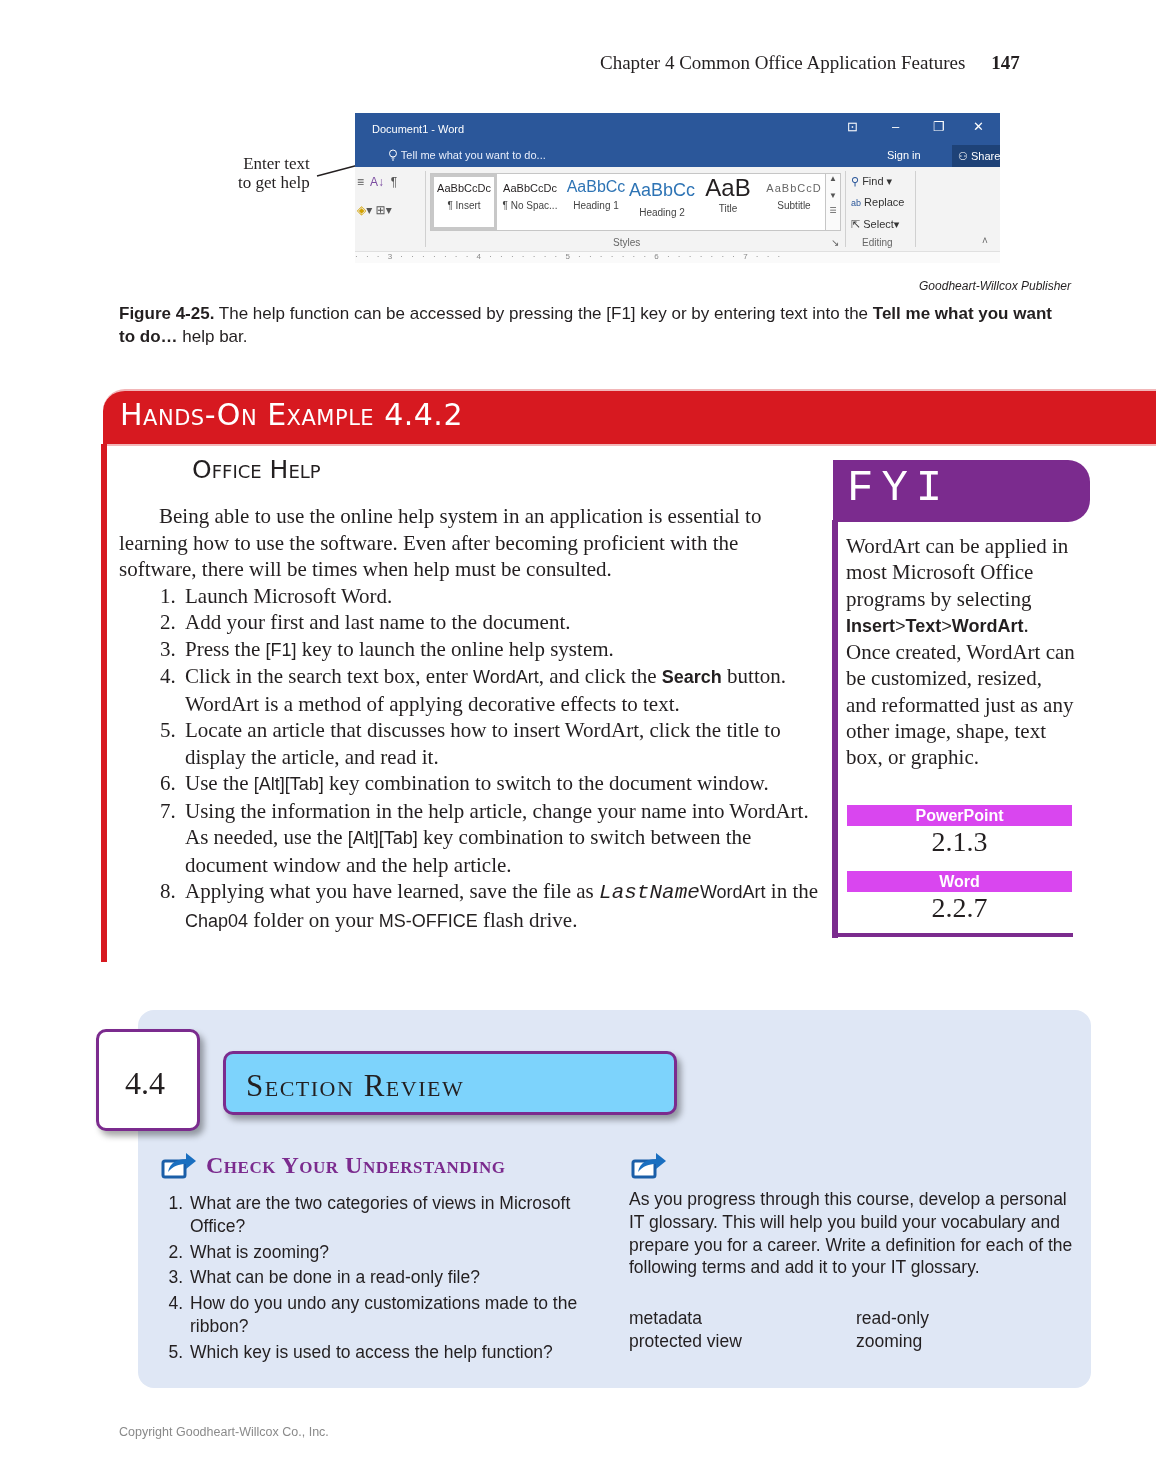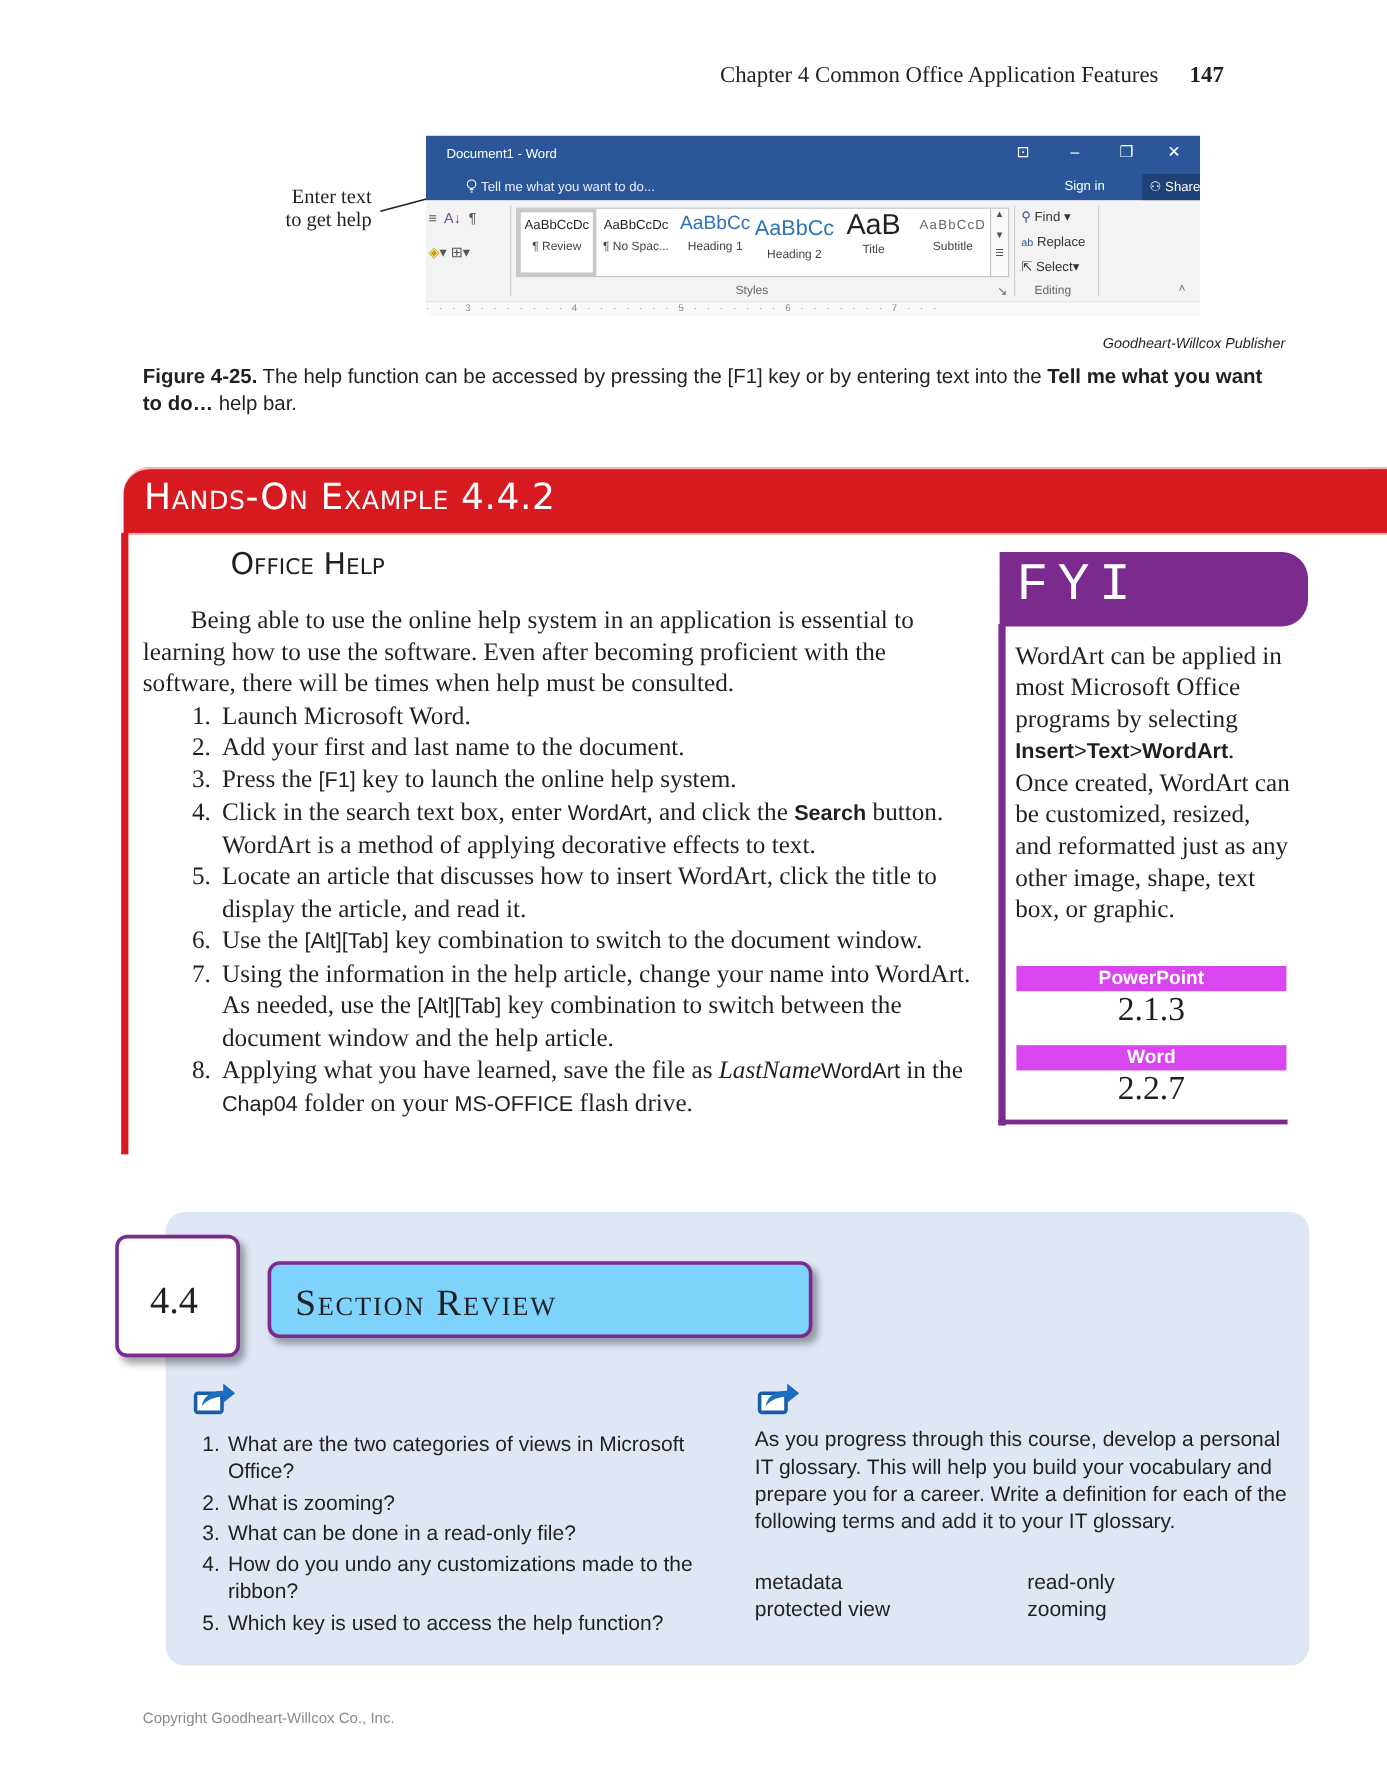--- a/index.html
+++ b/index.html
@@ -121,21 +121,21 @@
     <div class="left-tools">
       <span>≡</span>&nbsp;
       <span style="color:#7b4ca0">A↓</span>&nbsp;
       <span>¶</span><br><br>
       <span style="color:#d2a100">◈</span>▾ <span>⊞</span>▾
     </div>
     <div class="vsep" style="left:70px"></div>
     <div class="styles-gallery">
       <div class="style-cell sel" style="left:0">
           <span class="sample">AaBbCcDc</span>
-          <span class="name">¶ Review</span>
+          <span class="name">¶ Insert</span>
         </div>
       <div class="style-cell" style="left:66px">
           <span class="sample">AaBbCcDc</span>
           <span class="name">¶ No Spac...</span>
         </div>
       <div class="style-cell" style="left:132px">
           <span class="sample" style="font-size:16px;color:#2e74b5;margin-top:4px">AaBbCc</span>
           <span class="name" style="margin-top:4px">Heading 1</span>
         </div>
       <div class="style-cell" style="left:198px">
@@ -184,21 +184,21 @@
 <div class="abs body-text">
   <p>Being able to use the online help system in an application is essential to learning how to use the software. Even after becoming proficient with the software, there will be times when help must be consulted.</p>
   <ol id="steps-list">
       <li><span>Launch Microsoft Word.</span></li>
       <li><span>Add your first and last name to the document.</span></li>
       <li><span>Press the </span><span class="sans">[F1]</span><span> key to launch the online help system.</span></li>
       <li><span>Click in the search text box, enter </span><span class="sans">WordArt</span><span>, and click the </span><span class="sans-b">Search</span><span> button. WordArt is a method of applying decorative effects to text.</span></li>
       <li><span>Locate an article that discusses how to insert WordArt, click the title to display the article, and read it.</span></li>
       <li><span>Use the </span><span class="sans">[Alt][Tab]</span><span> key combination to switch to the document window.</span></li>
       <li><span>Using the information in the help article, change your name into WordArt. As needed, use the </span><span class="sans">[Alt][Tab]</span><span> key combination to switch between the document window and the help article.</span></li>
-      <li><span>Applying what you have learned, save the file as </span><span style="font-style: italic;">LastName</span><span class="sans">WordArt</span><span> in the </span><span class="sans">Chap04</span><span> folder on your </span><span class="sans">MS-OFFICE</span><span> flash drive.</span></li>
+      <li><span>Applying what you have learned, save the file as </span><span style="font-style: italic; font-family: Liberation Mono, monospace;">LastName</span><span class="sans">WordArt</span><span> in the </span><span class="sans">Chap04</span><span> folder on your </span><span class="sans">MS-OFFICE</span><span> flash drive.</span></li>
     </ol>
 </div>
 
 <div class="abs fyi-head"></div>
 <div class="abs fyi-title">FYI</div>
 <div class="abs fyi-rule"></div>
 <div class="abs fyi-bottom"></div>
 <div class="abs fyi-text"><span>WordArt can be applied in most Microsoft Office programs by selecting </span><span class="b">Insert</span><span class="sans">&gt;</span><span class="b">Text</span><span class="sans">&gt;</span><span class="b">WordArt</span><span>. Once created, WordArt can be customized, resized, and reformatted just as any other image, shape, text box, or graphic.</span></div>
 <div class="abs cert-bar" style="top:805px">PowerPoint</div>
 <div class="abs cert-num" style="top:826px">2.1.3</div>
@@ -211,20 +211,21 @@
   </div>
 <div class="abs title-box">
     <span>Section Review</span>
   </div>
 
 <div class="abs" style="left:160px;top:1150px;display:flex;align-items:center;gap:8px">
   <svg class="share-ico" viewBox="0 0 38 30">
     <rect x="3" y="11" width="22" height="16" rx="2" fill="#fff" stroke="#1a5ea8" stroke-width="3"></rect>
     <path d="M8 22 C10 12 18 9 26 9 L26 3 L36 11 L26 19 L26 14 C19 14 13 16 8 22 Z" fill="#1a6fc0"></path>
   </svg>
+  <span class="sub-head">Check Your Understanding</span>
 </div>
 <div class="abs cyu-list">
   <ol id="questions-list">
       <li>What are the two categories of views in Microsoft Office?</li>
       <li>What is zooming?</li>
       <li>What can be done in a read-only file?</li>
       <li>How do you undo any customizations made to the ribbon?</li>
       <li>Which key is used to access the help function?</li>
     </ol>
 </div>

